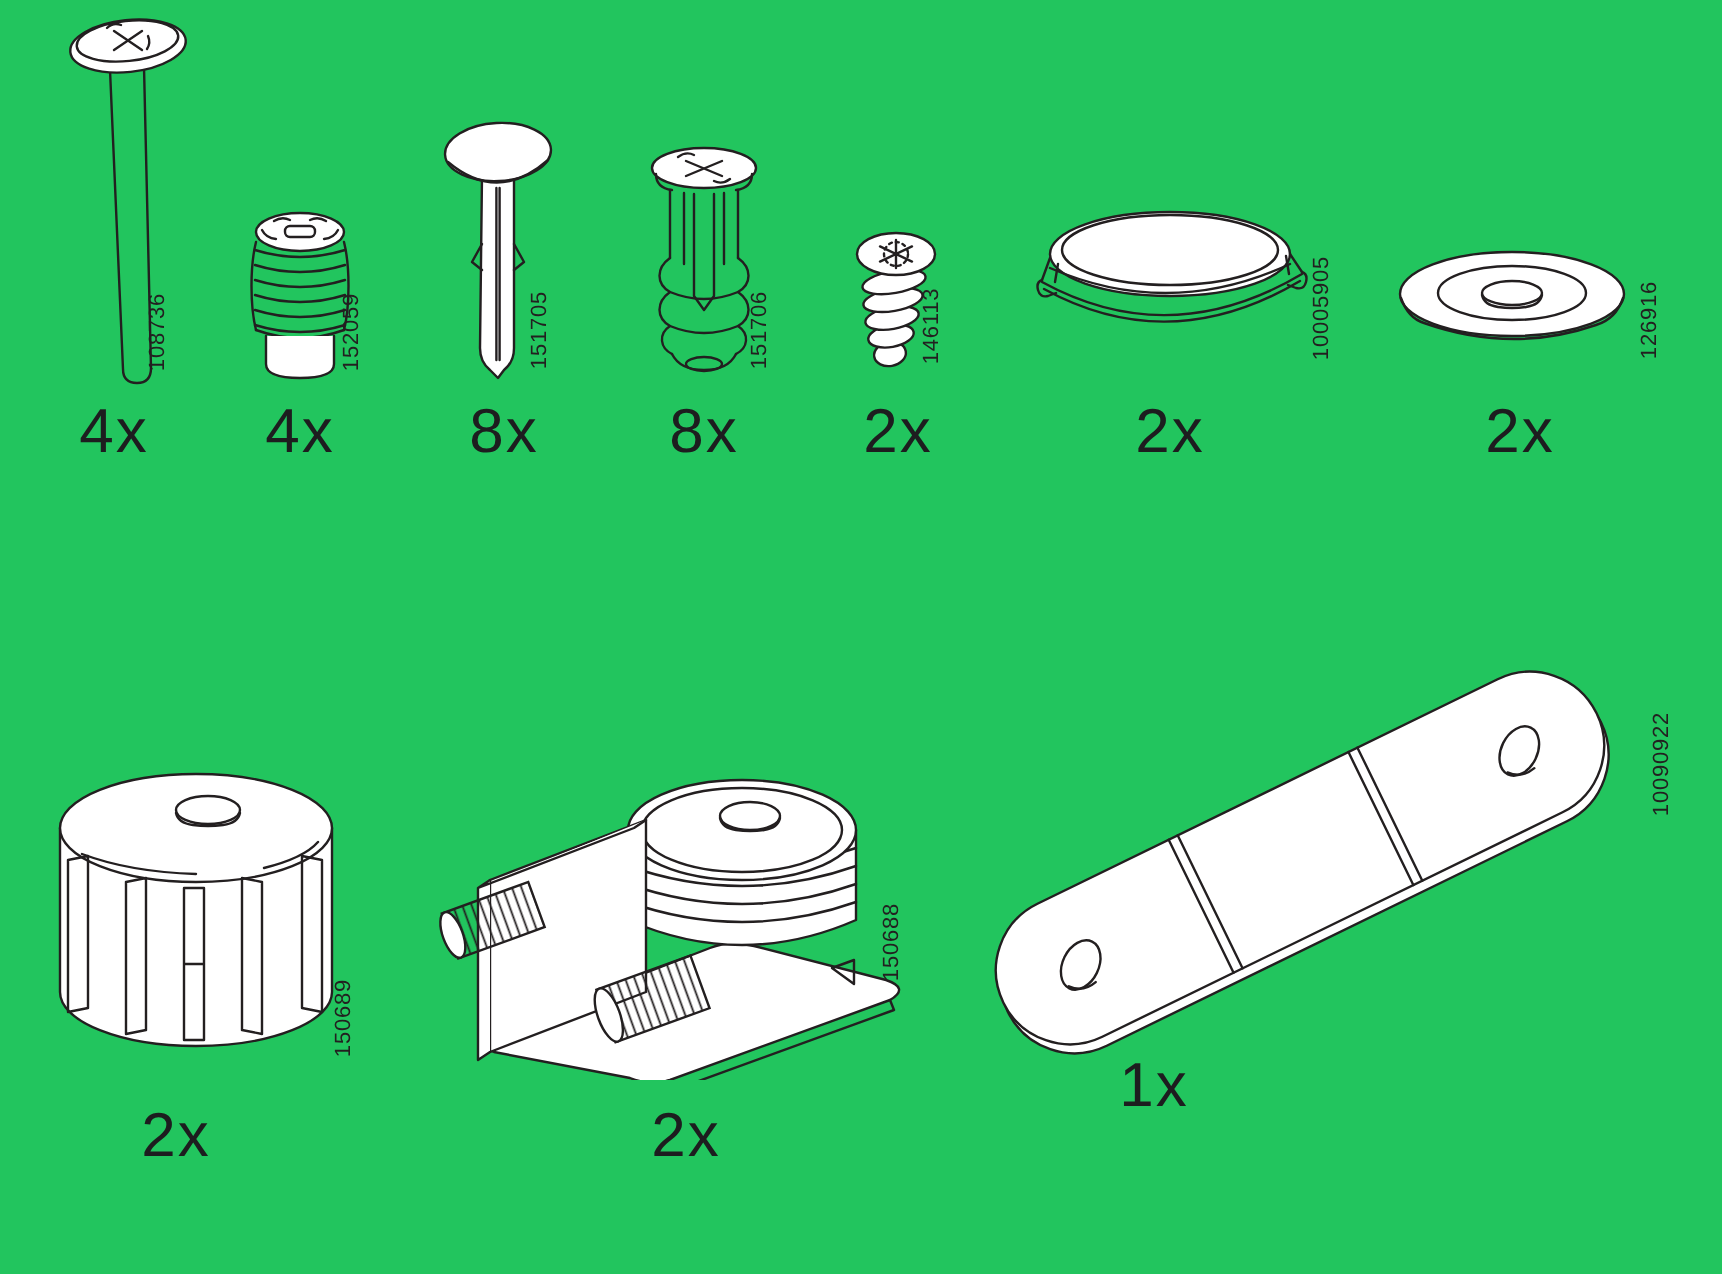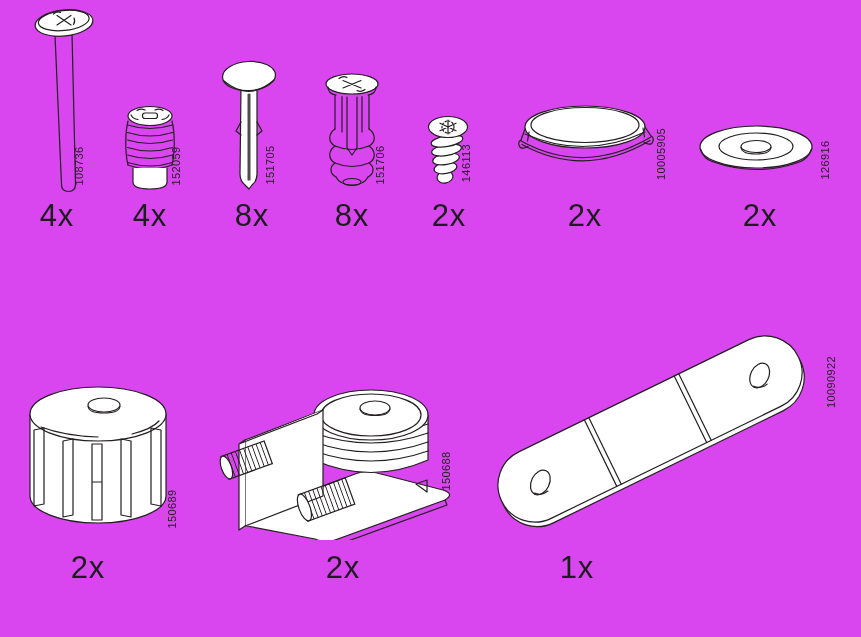--- a/index.html
+++ b/index.html
@@ -1,16 +1,16 @@
 <!DOCTYPE html>
 <html><head>
 <meta charset="utf-8">
 <style>
   html,body{margin:0;padding:0;background:#ffffff;}
-  .canvas{position:relative;width:861px;height:637px;background:#d946ef;overflow:hidden;
+  .canvas{position:relative;width:861px;height:637px;background:#22c55e;overflow:hidden;
           font-family:"Liberation Sans",sans-serif;color:#231f20;}
   .part{position:absolute;margin:0;padding:0;}
   .part svg{display:block;}
   .qty{position:absolute;width:80px;text-align:center;font-size:31px;font-weight:400;
        letter-spacing:1px;color:#1d1d1f;}
   .pn{position:absolute;width:100px;height:14px;text-align:center;font-size:11px;
       letter-spacing:0.4px;color:#231f20;transform:rotate(-90deg);white-space:nowrap;}
   .ln{stroke:#231f20;stroke-width:1.2;fill:none;stroke-linecap:round;stroke-linejoin:round;}
   .lnf{stroke:#231f20;stroke-width:1.2;fill:#ffffff;stroke-linecap:round;stroke-linejoin:round;}
 </style>
@@ -185,15 +185,15 @@
         <rect class="lnf" x="15" y="92" width="330" height="74" rx="37"></rect>
         <path class="ln" d="M125,92 V166 M130,92 V166 M225,92 V166 M230,92 V166"></path>
         <ellipse class="ln" cx="58" cy="129" rx="13" ry="9" transform="rotate(-38 58 129)"></ellipse>
         <path class="ln" d="M48,136 Q53,142 61,140"></path>
         <ellipse class="ln" cx="302" cy="129" rx="13" ry="9" transform="rotate(-38 302 129)"></ellipse>
         <path class="ln" d="M292,136 Q297,142 305,140"></path>
       </g>
     </svg>
   </figure>
   <div class="pn" style="left:782px;top:375px">10090922</div>
-  <div class="qty" style="left:537px;top:550px">1x</div>
+  <div class="qty" style="left:537px;top:525px">1x</div>
 
 </div>
 
 </body></html>

